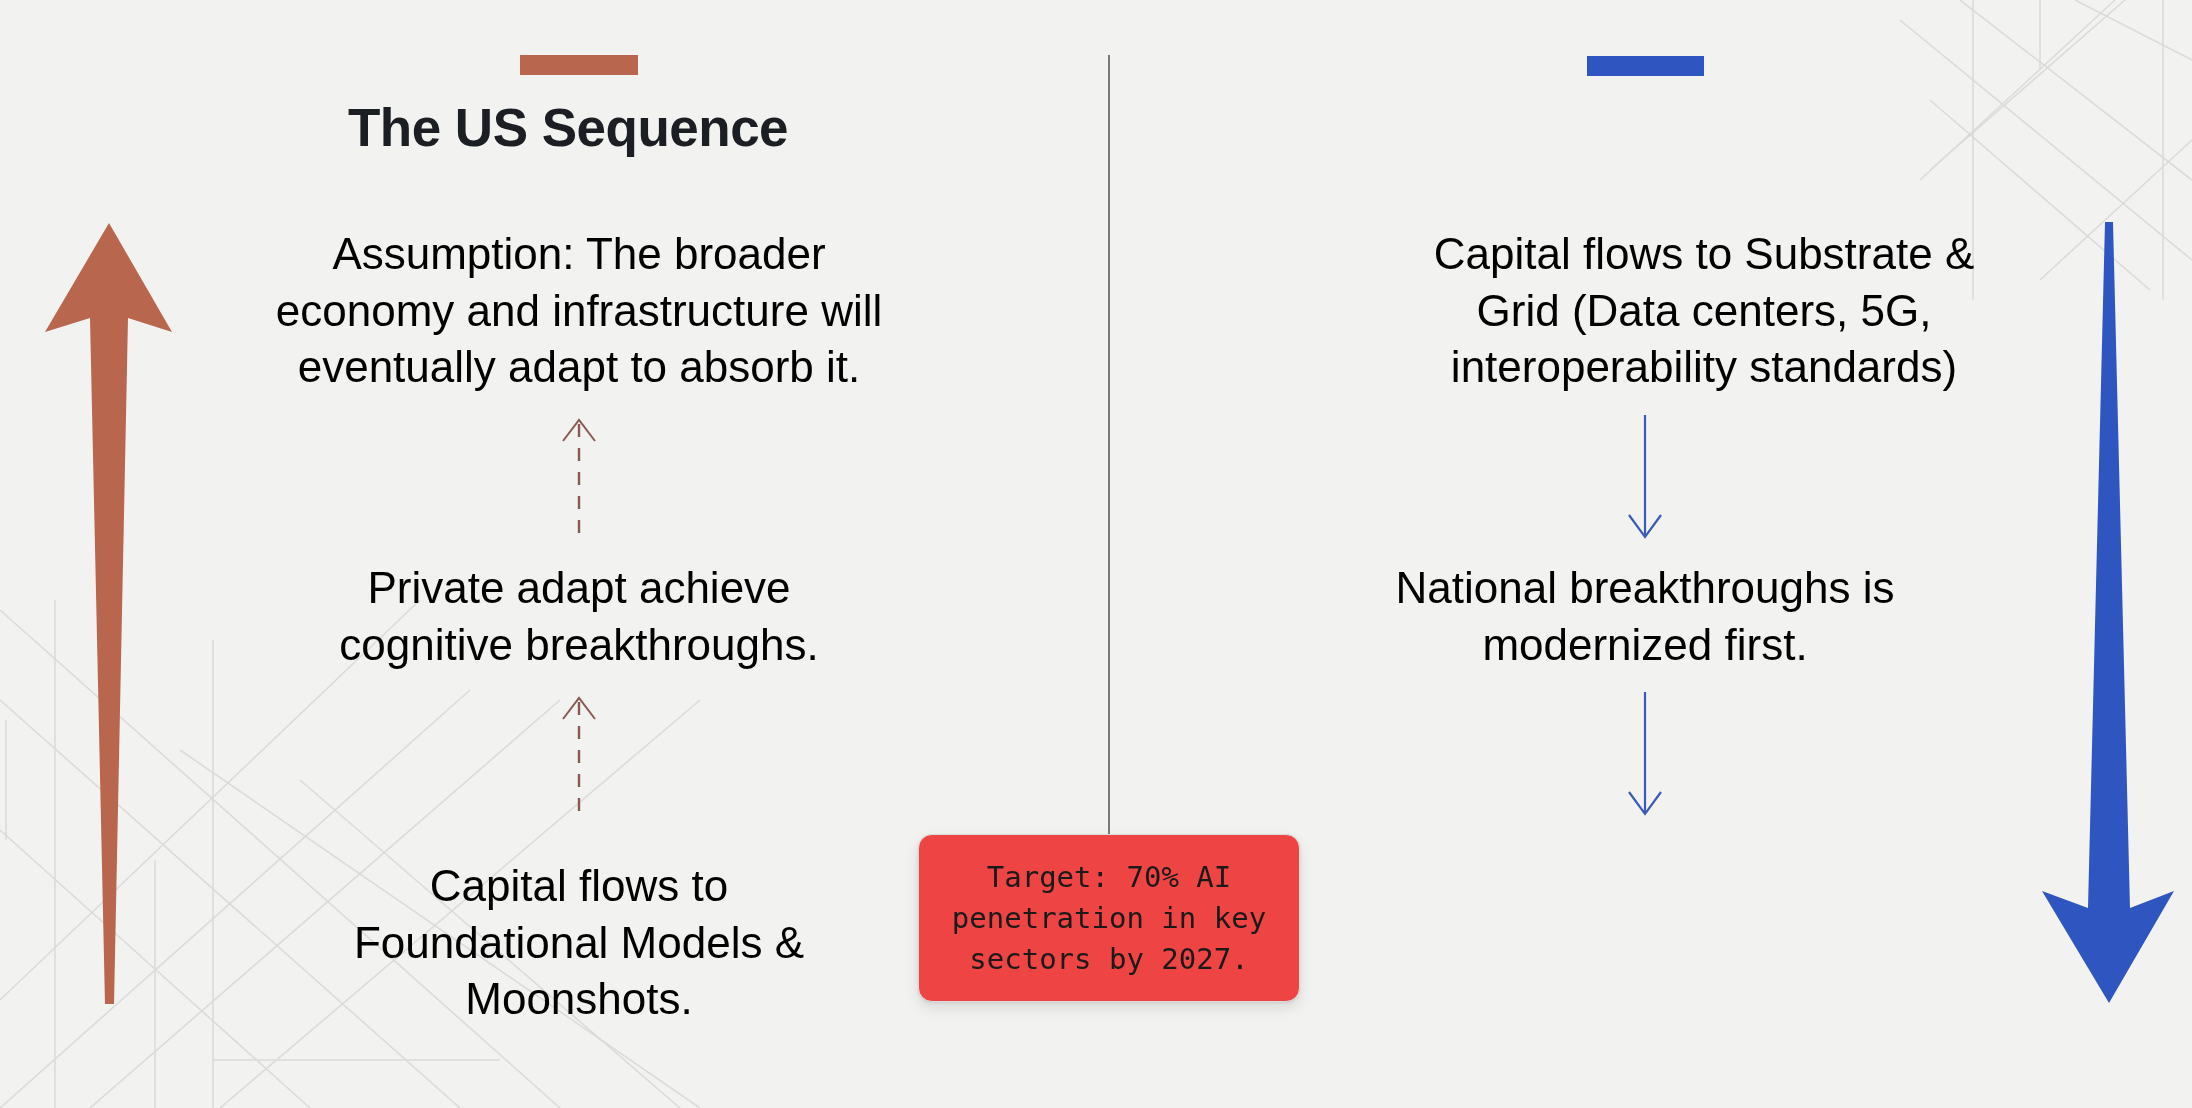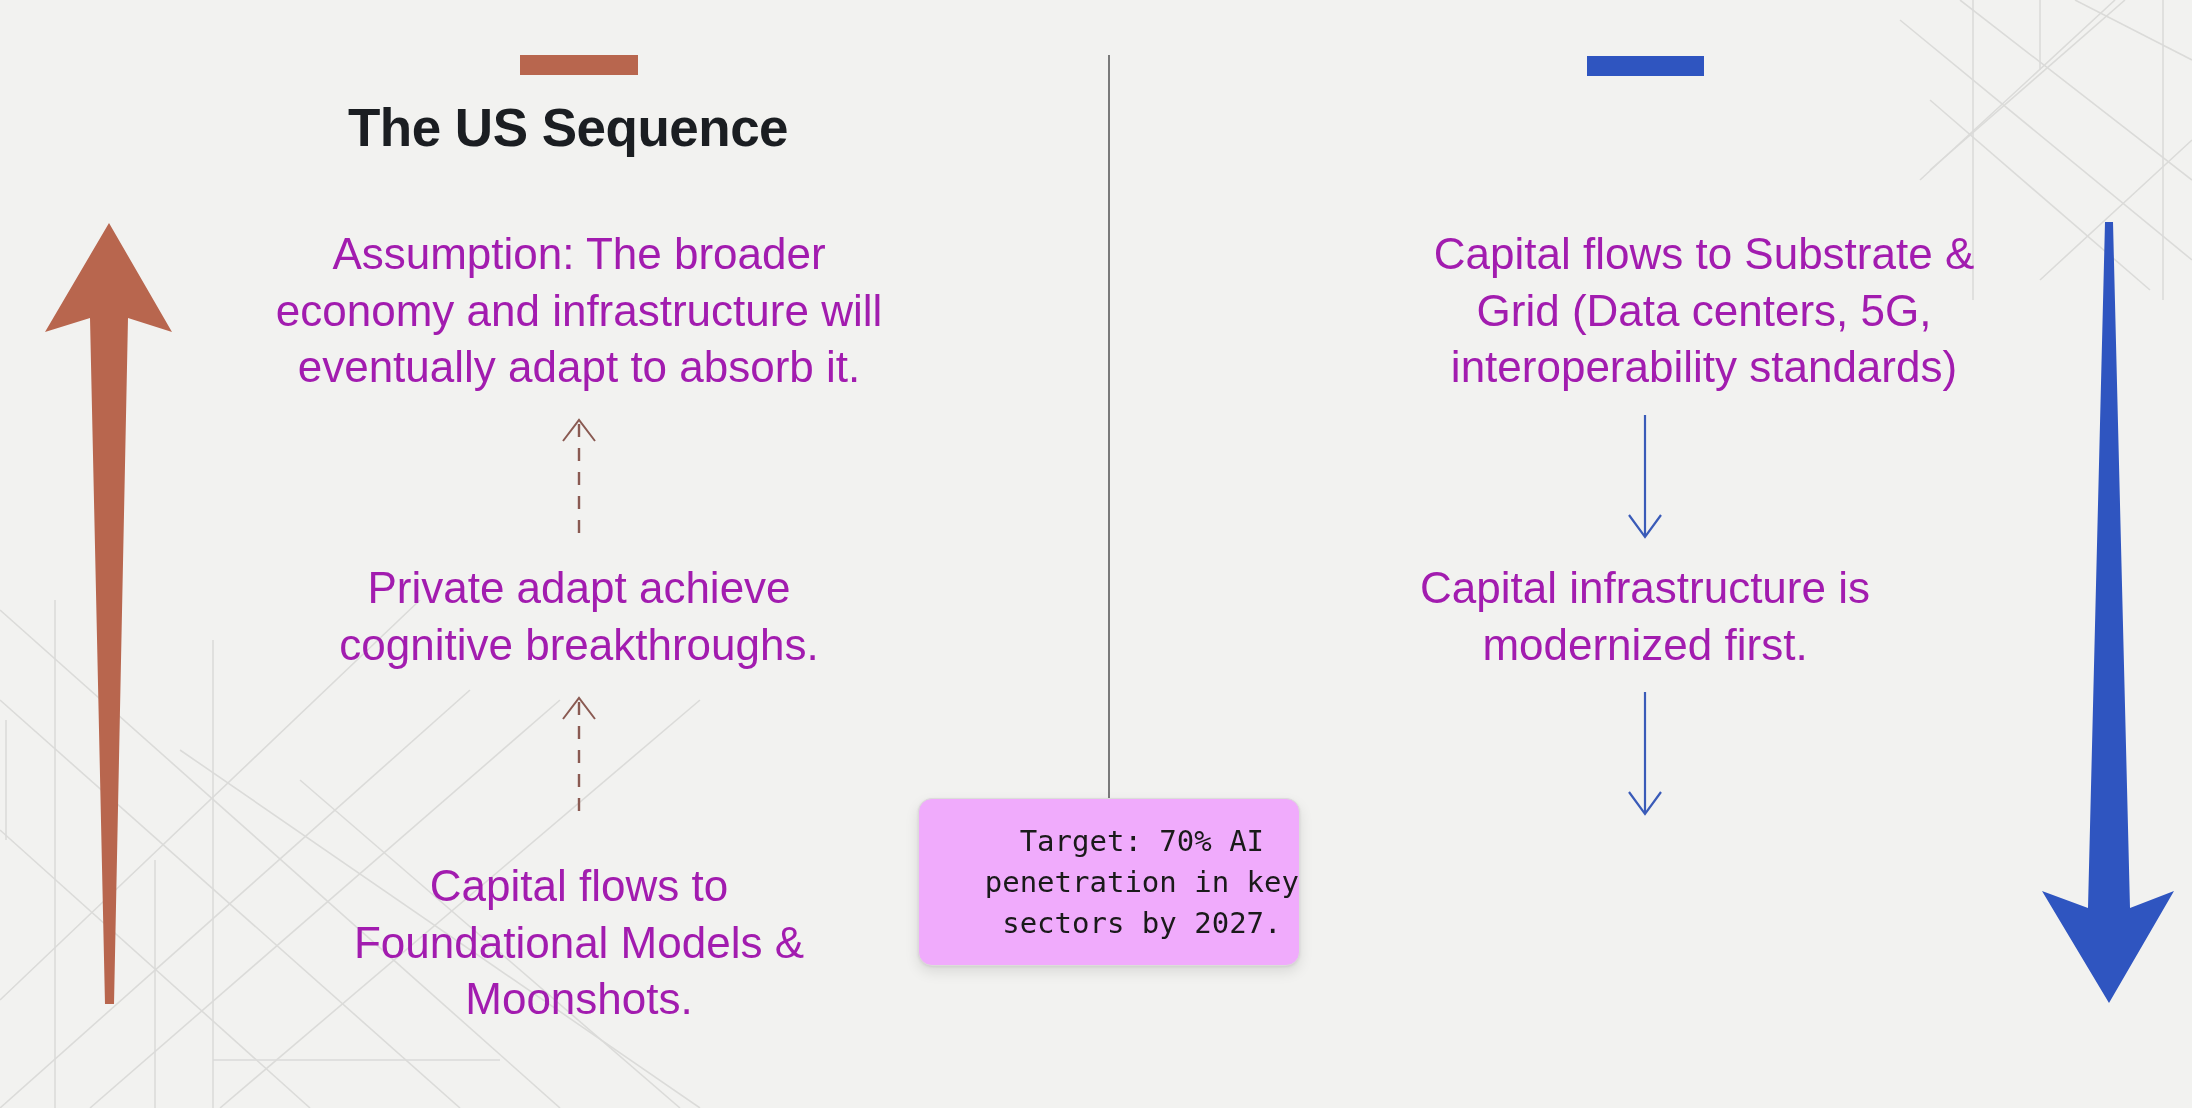--- a/index.html
+++ b/index.html
@@ -13,30 +13,30 @@
   .bg-lines { position: absolute; left: 0; top: 0; width: 2192px; height: 1108px; z-index: 0; }
   .layer { position: absolute; left: 0; top: 0; width: 2192px; height: 1108px; z-index: 1; }
   .accent-bar { position: absolute; height: 20px; }
   .heading {
     position: absolute; width: 800px; text-align: center;
     font-weight: bold; font-size: 53px; line-height: 60px;
     color: #1b1e22; letter-spacing: -0.5px; white-space: nowrap;
   }
   .block {
     position: absolute; width: 760px; text-align: center;
-    font-size: 44px; line-height: 56.5px; color: #a21caf;
+    font-size: 44px; line-height: 56.5px; color: #000000;
     white-space: pre-line;
   }
   .divider { position: absolute; left: 1108px; top: 55px; width: 2px; height: 780px; background: #7a7a7a; }
   .callout {
-    position: absolute; left: 918px; top: 798px; width: 382px; height: 168px;
-    background: #f0abfc; border: 1.5px solid #dcdcda; border-radius: 14px;
+    position: absolute; left: 918px; top: 834px; width: 382px; height: 168px;
+    background: #ef4444; border: 1.5px solid #dcdcda; border-radius: 14px;
     box-shadow: 0 6px 14px rgba(0,0,0,0.10), 0 1px 3px rgba(0,0,0,0.08);
     box-sizing: border-box;
-    display: flex; align-items: center; justify-content: flex-end;
+    display: flex; align-items: center; justify-content: center;
   }
   .callout-text {
     font-family: "DejaVu Sans Mono", "Liberation Mono", monospace;
     font-size: 29px; line-height: 41px; text-align: center; color: #1a1a1a;
     white-space: pre-line;
   }
   svg.abs { position: absolute; overflow: visible; }
 </style>
 </head>
 <body>
@@ -117,21 +117,21 @@
 
   <div class="block" style="left:1324px; top:226px;">Capital flows to Substrate &amp;
 Grid (Data centers, 5G,
 interoperability standards)</div>
 
   <svg class="abs" style="left:1625px; top:413px;" width="40" height="128" viewBox="0 0 40 128">
     <line x1="20" y1="2" x2="20" y2="122" stroke="#3a5bb8" stroke-width="2.2"></line>
     <polyline points="4,102 20,124 36,102" fill="none" stroke="#3a5bb8" stroke-width="2.2"></polyline>
   </svg>
 
-  <div class="block" style="left:1265px; top:560px;">Capital infrastructure is
+  <div class="block" style="left:1265px; top:560px;">National breakthroughs is
 modernized first.</div>
 
   <svg class="abs" style="left:1625px; top:690px;" width="40" height="128" viewBox="0 0 40 128">
     <line x1="20" y1="2" x2="20" y2="122" stroke="#3a5bb8" stroke-width="2.2"></line>
     <polyline points="4,102 20,124 36,102" fill="none" stroke="#3a5bb8" stroke-width="2.2"></polyline>
   </svg>
 
 </div>
 
 </body></html>

